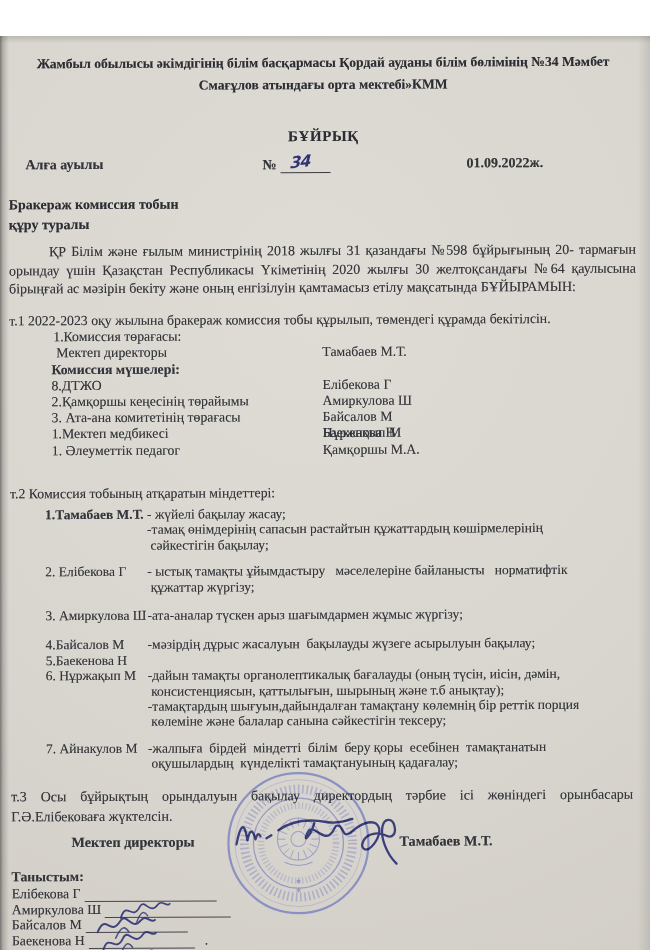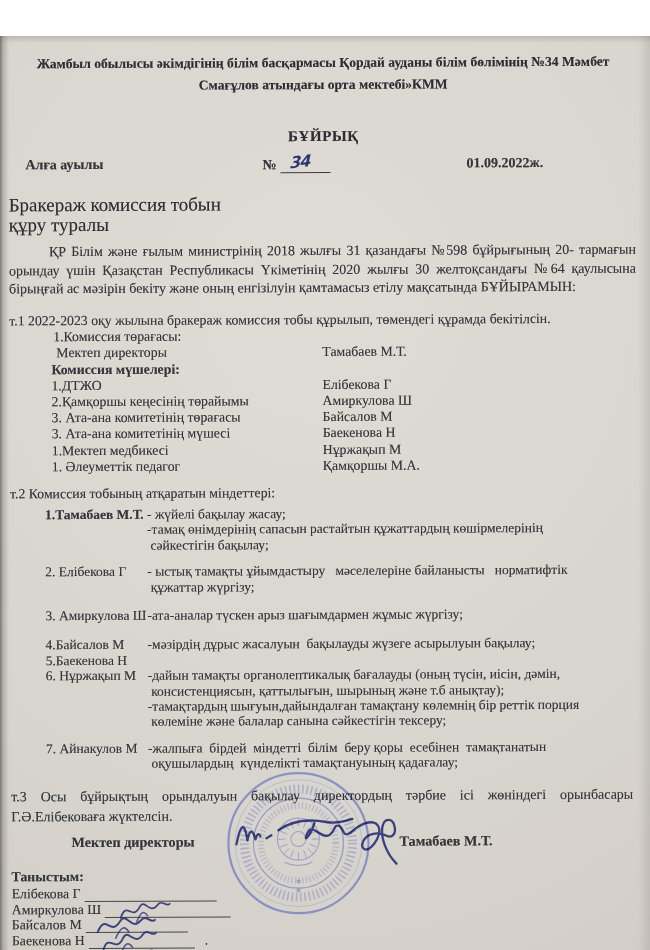--- a/index.html
+++ b/index.html
@@ -50,21 +50,21 @@
     font-size:16px;color:var(--pen-ink);
     transform:rotate(-7deg) skewX(-10deg);text-shadow:none;letter-spacing:-1px;
   }
   .meta .numline{
     position:absolute;left:282px;top:17px;width:50px;height:1px;
     border-bottom:1.4px solid #3a3b40;
   }
   .meta .date{position:absolute;left:468px;top:2px;}
 
   .subject{
-    top:158px;left:10px;font-weight:normal;font-size:19px;line-height:19.5px;
+    top:158px;left:10px;font-weight:bold;font-size:14px;line-height:19.5px;
     white-space:pre-line;color:#2c2e33;
   }
   .preamble{
     top:206px;left:10px;right:13px;
     font-size:14px;line-height:18.6px;text-align:justify;text-indent:40px;
   }
   .point1{top:276px;left:10px;right:8px;font-size:13.8px;line-height:16.2px;}
   .p1-head{margin-left:44px;}
   .p1-chair{position:relative;}
   .p1-chair .pos{margin-left:47px;}
@@ -146,36 +146,35 @@
       <div><span class="b">т.1</span>  <span>2022-2023 оқу жылына  бракераж комиссия тобы  құрылып, төмендегі   құрамда  бекітілсін.</span></div>
       <div class="p1-head">1.Комиссия төрағасы:</div>
       <div class="p1-chair">
         <span class="pos">Мектеп директоры</span>
         <span class="chairname">Тамабаев М.Т.</span>
       </div>
       <div class="p1-members-head">Комиссия мүшелері:</div>
       <div class="members">
 
           <div class="crow">
-            <span class="cpos">1.ДТЖО</span>
+            <span class="cpos">8.ДТЖО</span>
             <span class="cname">Елібекова Г</span>
           </div>
 
           <div class="crow">
             <span class="cpos">2.Қамқоршы кеңесінің төрайымы</span>
             <span class="cname">Амиркулова Ш</span>
           </div>
 
           <div class="crow">
             <span class="cpos">3. Ата-ана комитетінің төрағасы</span>
             <span class="cname">Байсалов М</span>
           </div>
 
           <div class="crow">
-            <span class="cpos">3. Ата-ана комитетінің мүшесі</span>
             <span class="cname">Баекенова Н</span>
           </div>
 
           <div class="crow">
             <span class="cpos">1.Мектеп медбикесі</span>
             <span class="cname">Нұржақып М</span>
           </div>
 
           <div class="crow">
             <span class="cpos">1. Әлеуметтік педагог</span>

